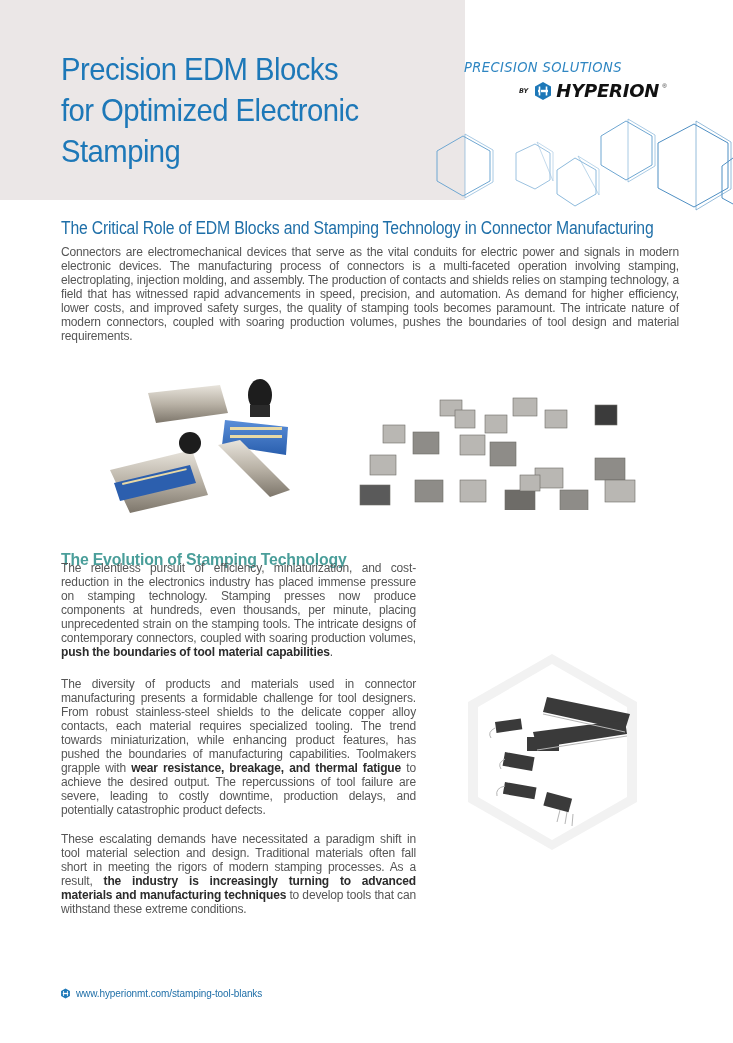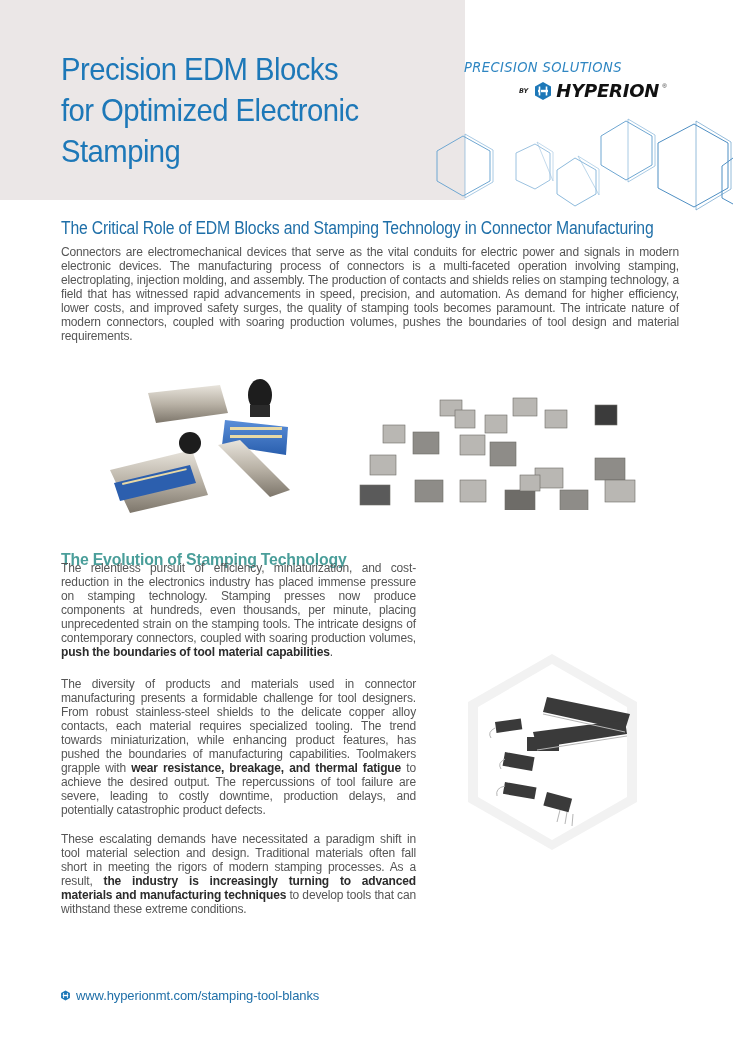--- a/index.html
+++ b/index.html
@@ -28,21 +28,21 @@
   .p b { color: #2c2c2c; font-weight: 700; }
   .p1 { left: 61px; top: 245px; width: 618px; }
   .p2 { left: 61px; top: 561px; width: 355px; }
   .p3 { left: 61px; top: 677px; width: 355px; }
   .p4 { left: 61px; top: 832px; width: 355px; }
 
   .img-left { position: absolute; left: 100px; top: 365px; width: 200px; height: 150px; }
   .img-right { position: absolute; left: 355px; top: 380px; width: 295px; height: 130px; }
   .img-hex { position: absolute; left: 465px; top: 652px; width: 175px; height: 200px; }
 
-  .footer-link { position: absolute; left: 60px; top: 988px; display: flex; align-items: center; gap: 5px; font-size: 13px; color: #1f6fa8; letter-spacing: -0.1px; }
+  .footer-link { position: absolute; left: 60px; top: 988px; display: flex; align-items: center; gap: 5px; font-size: 10px; color: #1f6fa8; letter-spacing: -0.1px; }
   .footer-link .hx-logo { width: 11px; height: 11px; }
 </style>
 </head>
 <body>
 
 <div class="hero-bg"></div>
 <h1 class="hero-title">
   <span>Precision EDM Blocks</span>
   <span>for Optimized Electronic</span>
   <span>Stamping</span>

